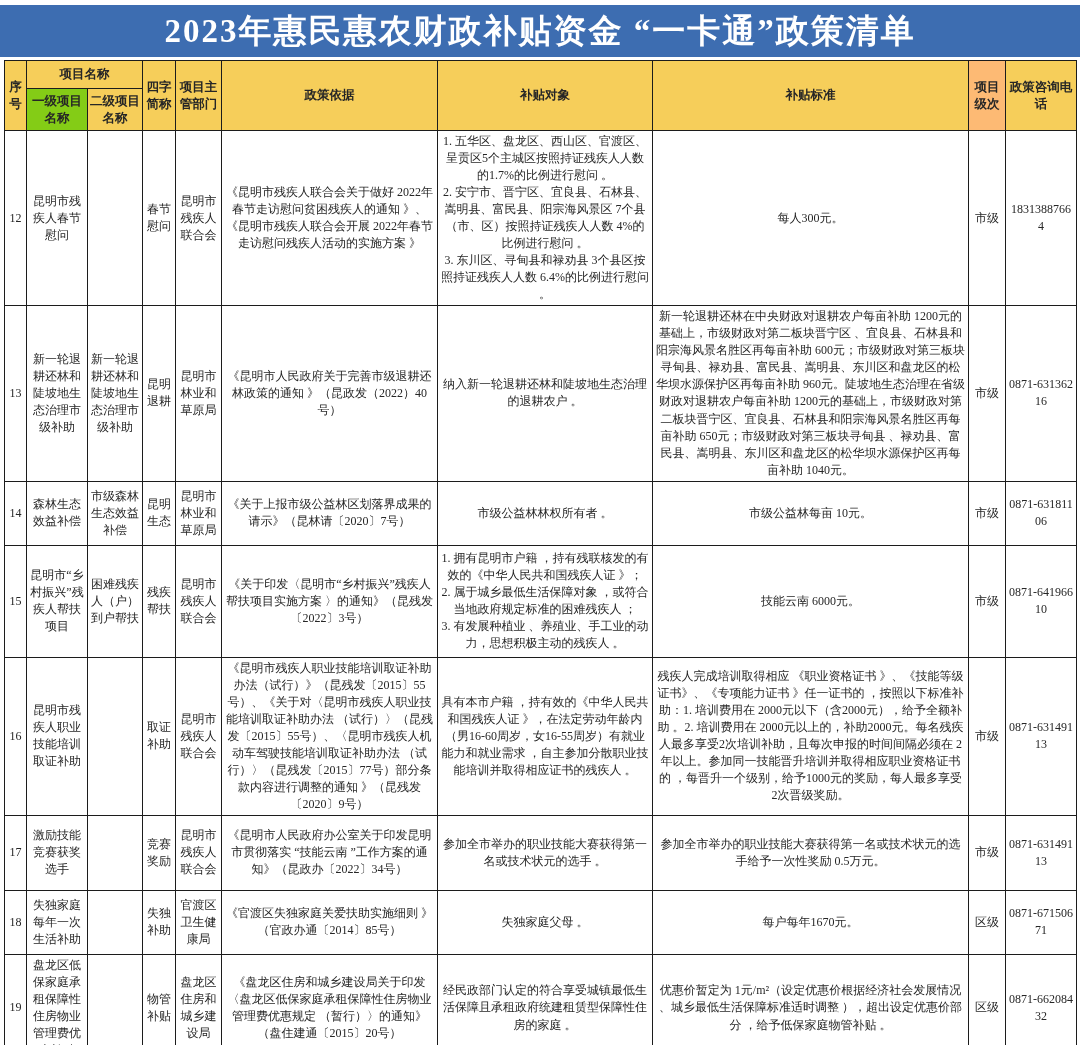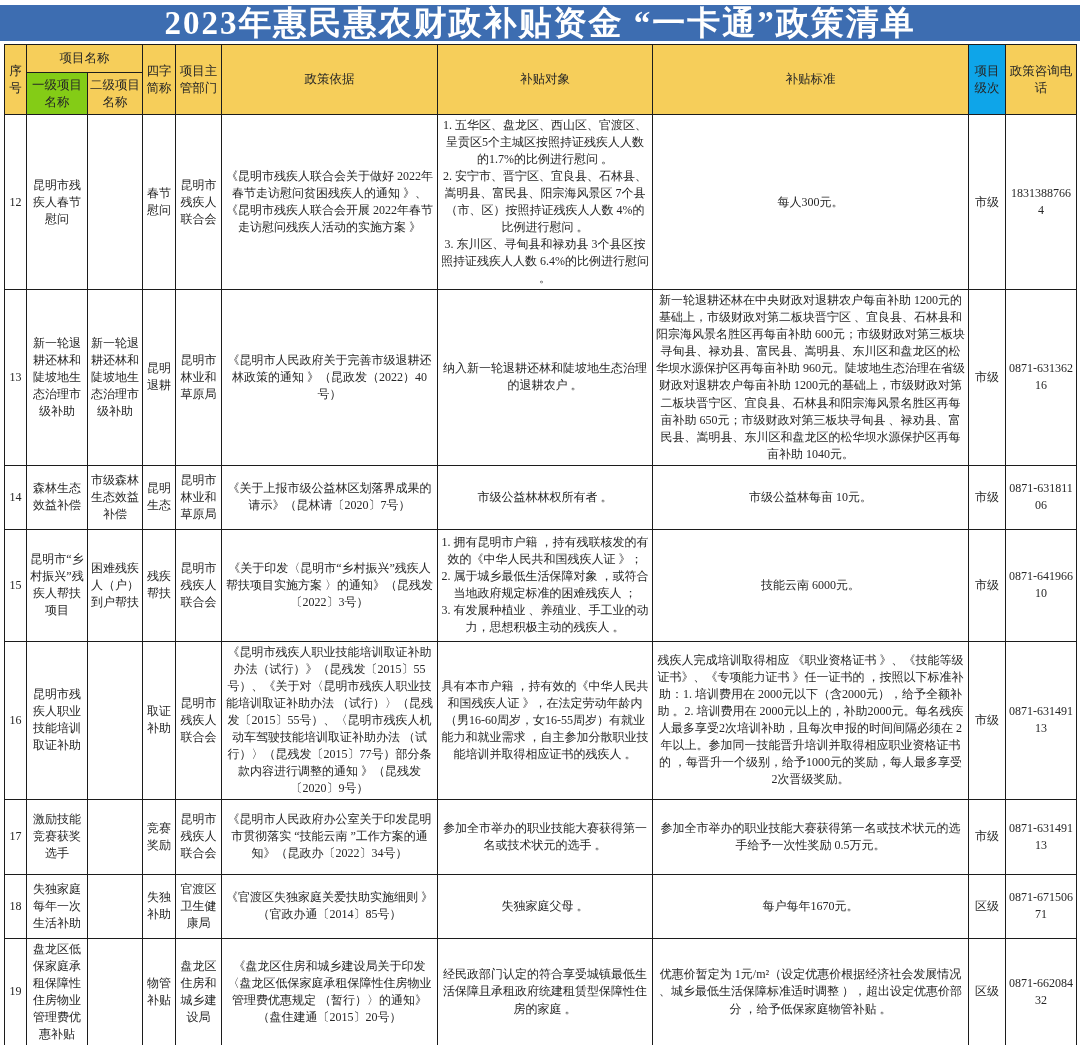--- a/index.html
+++ b/index.html
@@ -3,21 +3,21 @@
 <meta charset="utf-8">
 <style>
   html,body{margin:0;padding:0;}
   body{
     width:1080px;height:1045px;background:#ffffff;
     font-family:"Liberation Serif","DejaVu Serif",serif;
     color:#262626;
     -webkit-font-smoothing:antialiased;
   }
   .banner{
-    margin-top:5px;height:36px;width:1080px;
+    margin-top:5px;height:52px;width:1080px;
     display:flex;align-items:center;justify-content:center;
   }
   .banner h1{
     margin:0;color:#ffffff;font-size:33px;font-weight:bold;letter-spacing:2px;
     font-family:"Liberation Serif","DejaVu Serif",serif;
   }
   table.policy{
     border-collapse:collapse;table-layout:fixed;
     margin:3px 4px 0 4px;width:1072px;
   }
@@ -31,21 +31,21 @@
   table.policy col.c-standard{width:316px;}
   table.policy col.c-level{width:37px;}
   table.policy col.c-phone{width:71px;}
   table.policy th,table.policy td{
     border:1.4px solid #1c1c1c;
     padding:2px 3px;
     vertical-align:middle;
     overflow:hidden;
   }
   table.policy th{
-    font-size:12.5px;font-weight:normal;text-align:center;line-height:1.35;
+    font-size:12.5px;font-weight:bold;text-align:center;line-height:1.35;
     padding:1px 2px;
   }
   table.policy td{
     font-size:12px;line-height:1.42;text-align:center;background:#ffffff;
   }
   td.longtext{
     text-align:justify;text-justify:inter-ideograph;
     white-space:pre-line;
     padding:3px 5px;
   }
@@ -73,21 +73,21 @@
   </colgroup>
   <thead>
     <tr style="height:28px;">
       <th rowspan="2" style="background: rgb(246, 206, 90); margin-left: 48px;">序号</th>
       <th colspan="2" style="background: rgb(246, 206, 90);">项目名称</th>
       <th rowspan="2" style="background: rgb(246, 206, 90);">四字简称</th>
       <th rowspan="2" style="background: rgb(246, 206, 90);">项目主管部门</th>
       <th rowspan="2" style="background: rgb(246, 206, 90);">政策依据</th>
       <th rowspan="2" style="background: rgb(246, 206, 90);">补贴对象</th>
       <th rowspan="2" style="background: rgb(246, 206, 90);">补贴标准</th>
-      <th rowspan="2" style="background: #0ea5e9;">项目级次</th>
+      <th rowspan="2" style="background: #fdba74;">项目级次</th>
       <th rowspan="2" style="background: rgb(246, 206, 90);">政策咨询电话</th>
     </tr>
     <tr style="height:42px;">
       <th style="background: #84cc16;">一级项目名称</th>
       <th style="background: rgb(246, 206, 90);">二级项目名称</th>
     </tr>
   </thead>
   <tbody id="table-body">
       <tr style="height: 150px;">
         <td>12</td>

